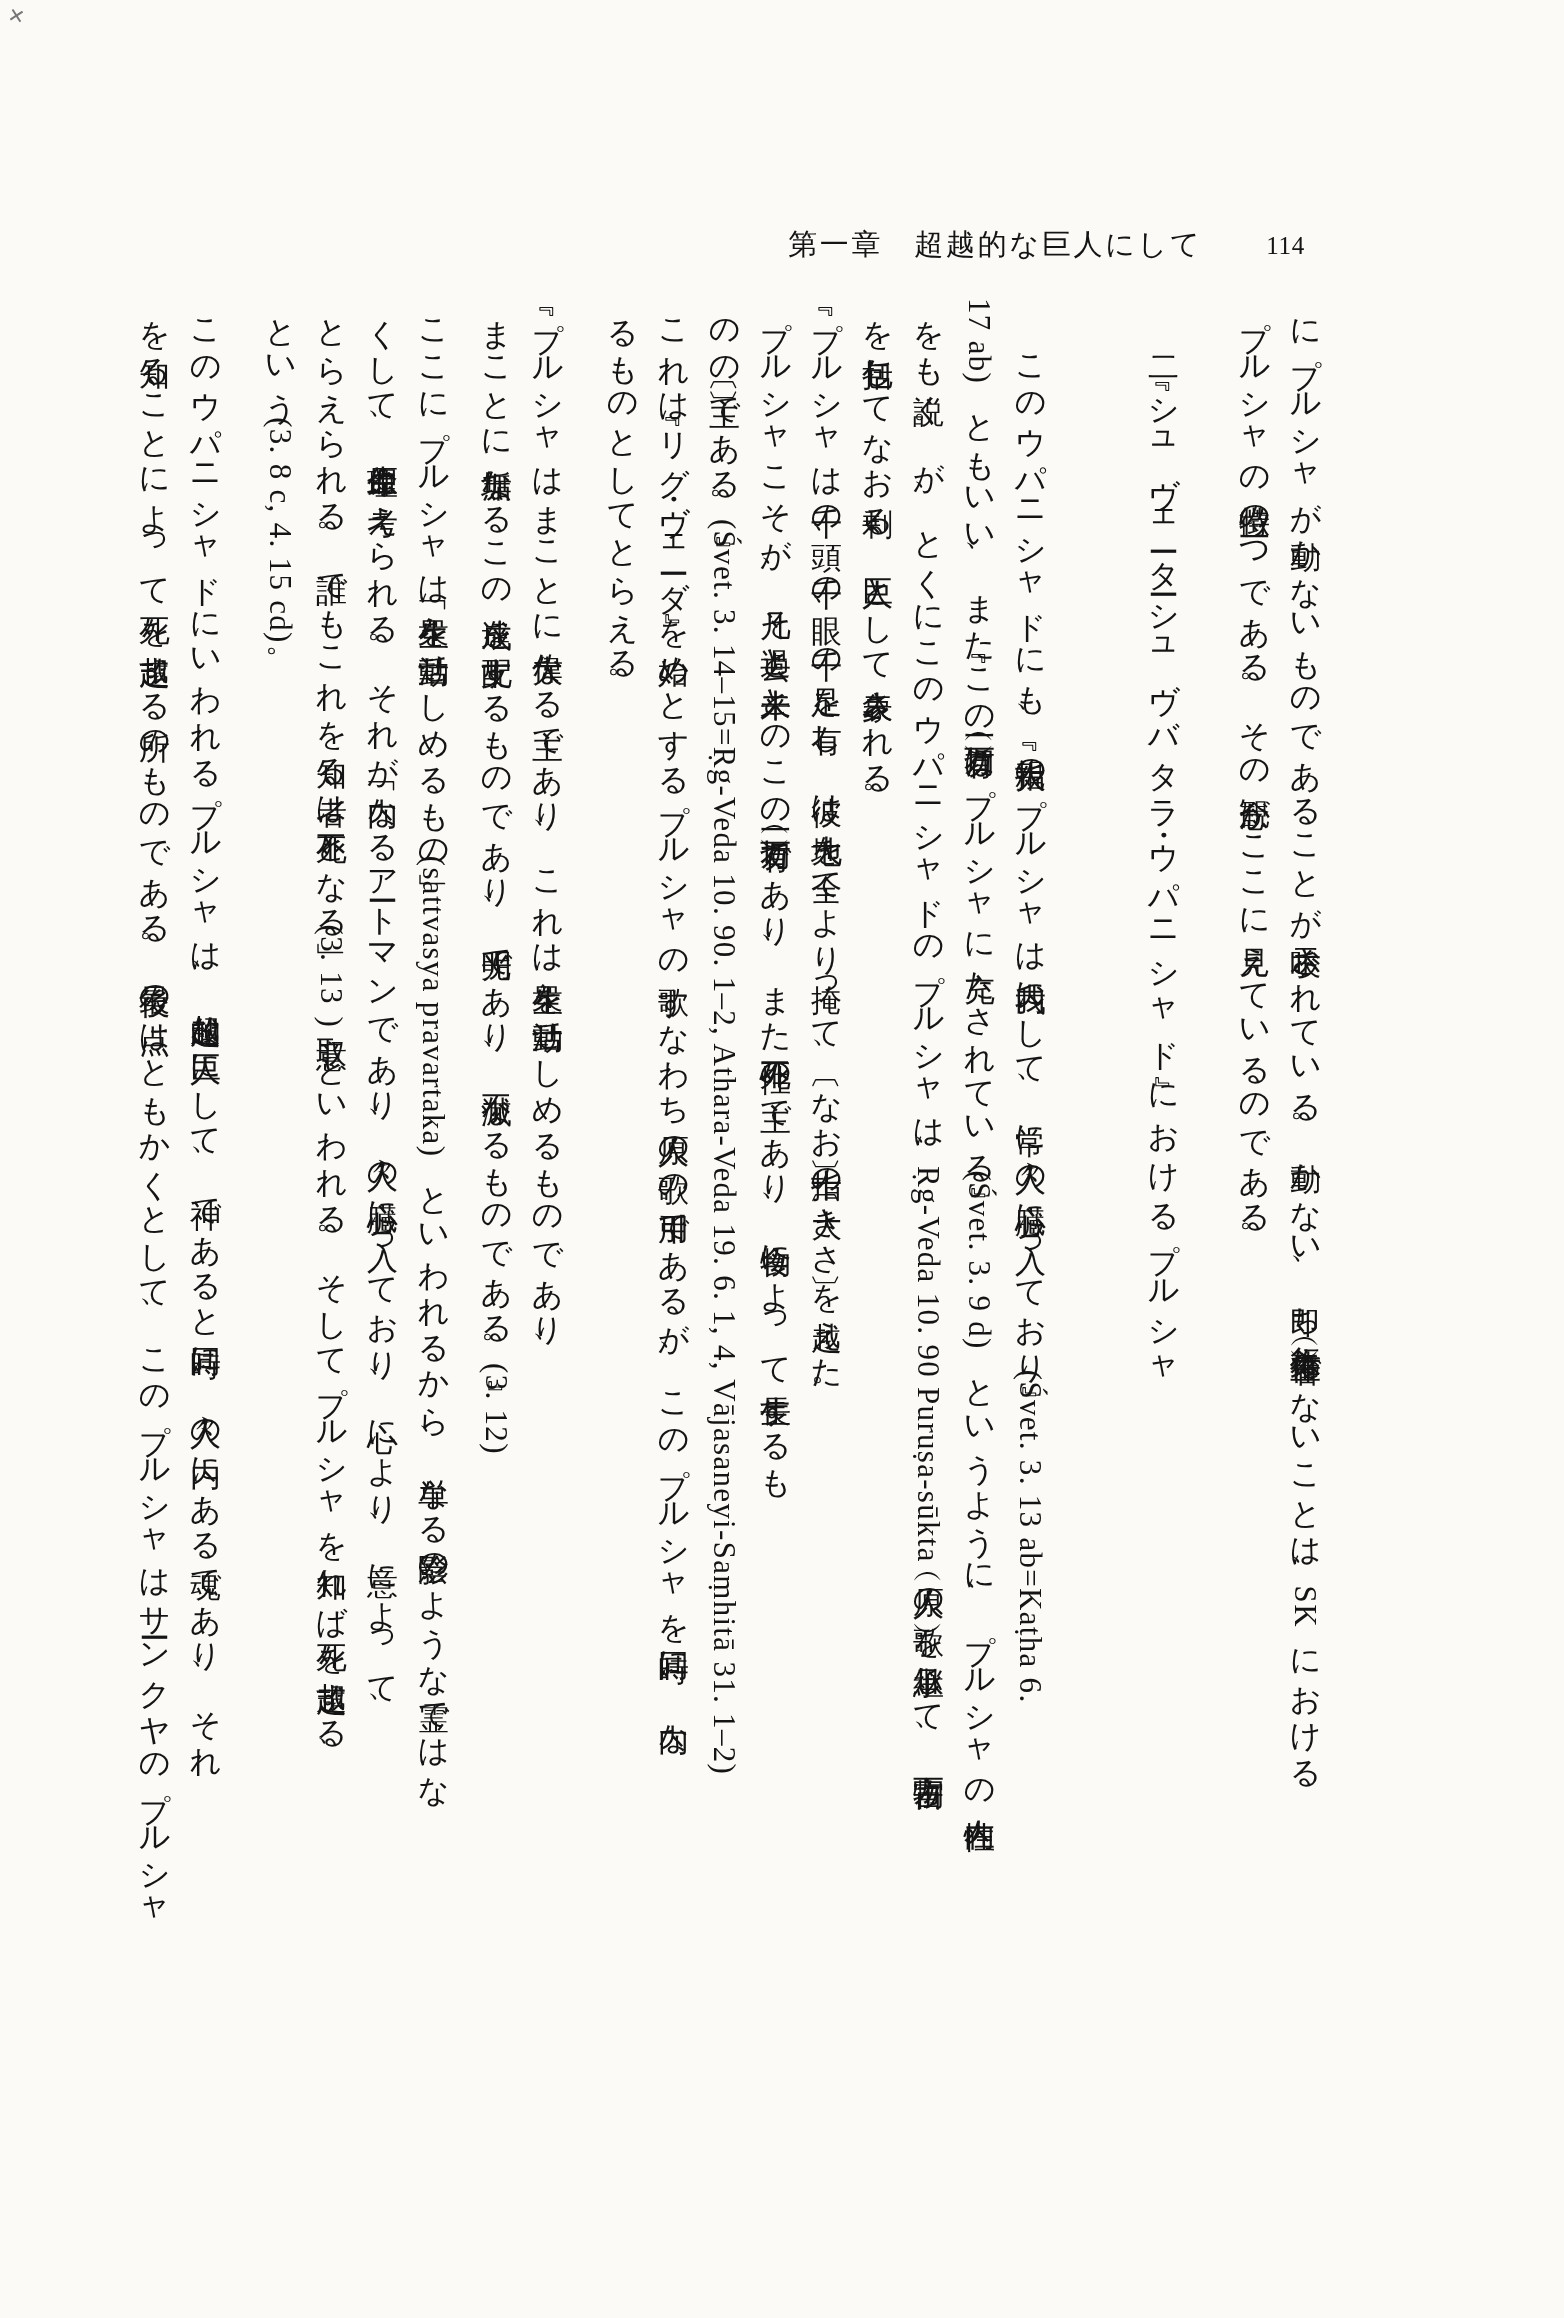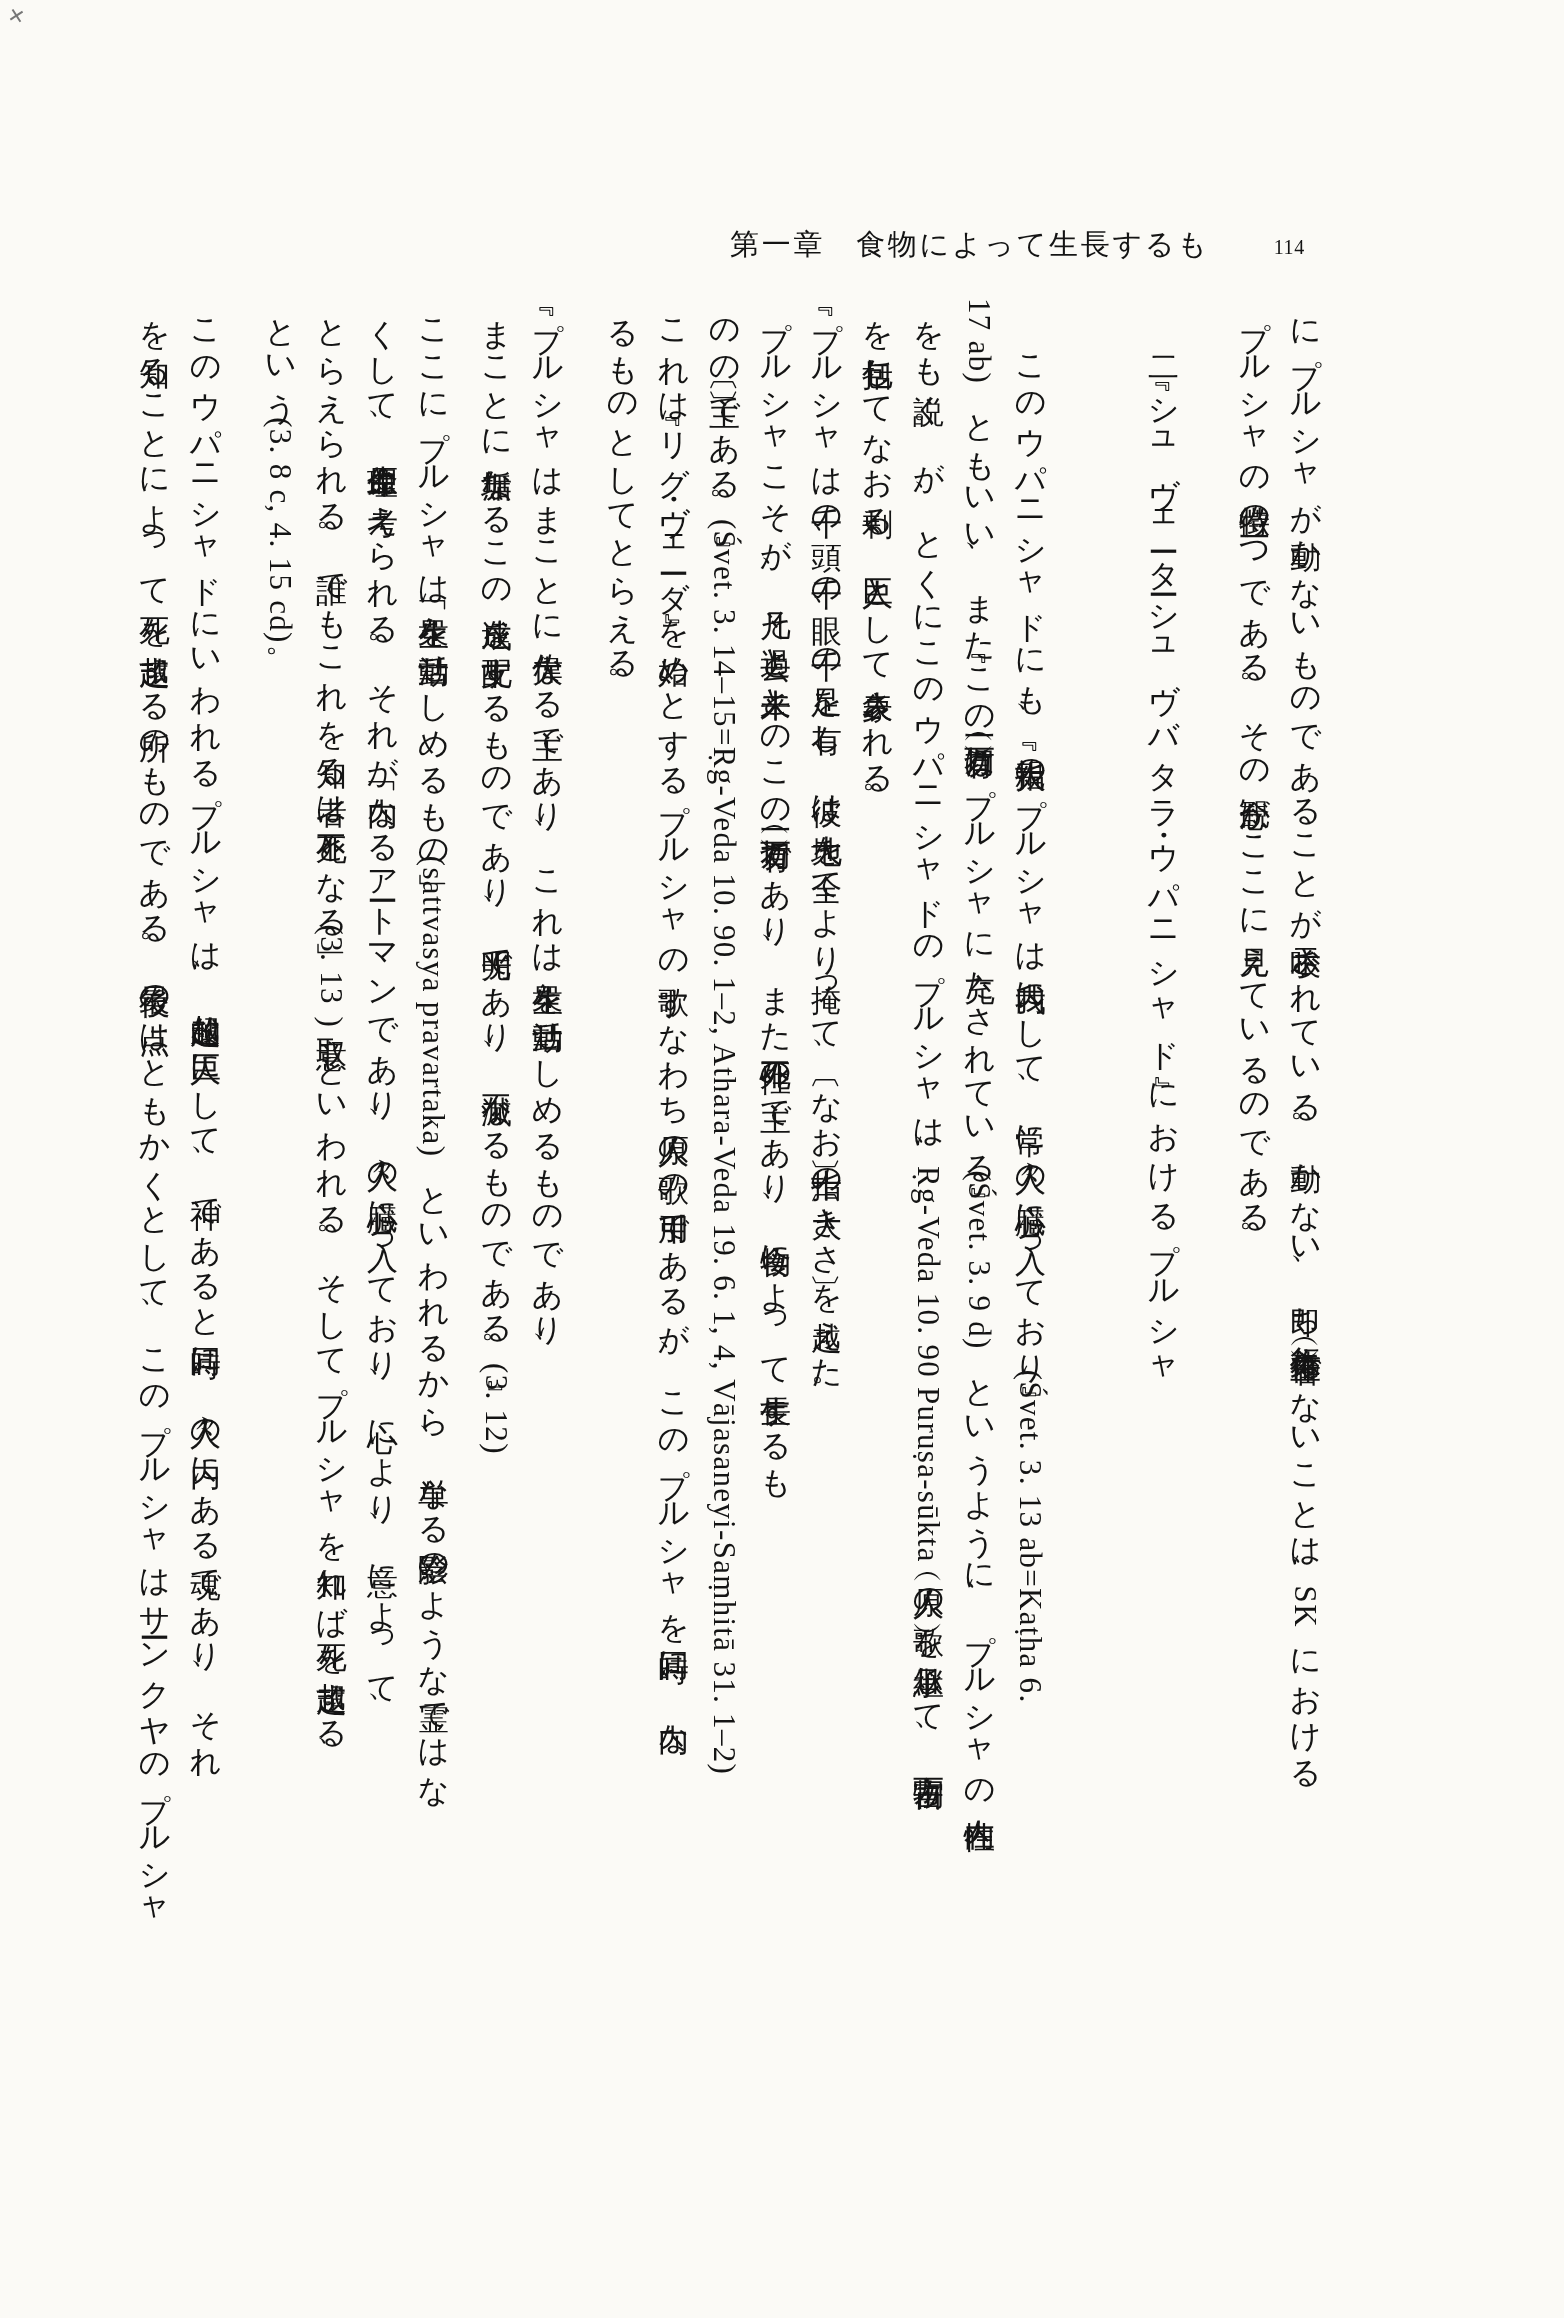--- a/index.html
+++ b/index.html
@@ -17,21 +17,21 @@
   .page-header {
     position: absolute;
     top: 225px; right: 260px;
     display: flex; align-items: baseline;
     font-size: 29px;
     white-space: nowrap;
     letter-spacing: 2.7px;
   }
   .page-header .chapter { margin-right: 31px; text-align: center; }
   .page-header .title   { margin-right: 64px; }
-  .page-header .pagenum { letter-spacing: 0.7px; font-size: 20px; }
+  .page-header .pagenum { letter-spacing: 0.7px; font-size: 25px; }
 
   
   .text-body {
     position: absolute;
     top: 298px; right: 234px;
     height: 1784px;
     writing-mode: vertical-rl;
     text-orientation: mixed;
     font-size: 31px;
     letter-spacing: 1.3px;
@@ -56,21 +56,21 @@
 </style>
 </head>
 <body>
 
 <div class="page">
 
   <span class="scan-mark">✕</span>
 
   <div class="page-header">
     <span class="chapter">第一章</span>
-    <span class="title">食物によって生長するも</span>
+    <span class="title">超越的な巨人にして</span>
     <span class="pagenum">114</span>
   </div>
 
   <div class="text-body">
     <div class="col">にプルシャが動かないものであることが示唆されている。動かない、即ち行為主体（作者）でないことは、SKにおける</div>
     <div class="col">プルシャの特徴の一つである。その観念がここに見えているのである。</div>
     <div class="col heading indent">二　『シュヴェーターシュヴバタラ・ウパニシャド』におけるプルシャ</div>
     <div class="col indent">このウパニシャドにも、『親指大のプルシャは内我にして、常に人々の心臓に入っており』(Śvet. 3. 13 ab=Kaṭha 6.</div>
     <div class="col">17 ab) ともいい、また『この一切（万有）はプルシャに充たされている』(Śvet. 3. 9 d) というように、プルシャの内在性</div>
     <div class="col">をも説く。が、とくにこのウパニシャドのプルシャは、Ṛg-Veda 10. 90 Puruṣa-sūkta（原人の歌）を継承して、宇宙万物</div>

